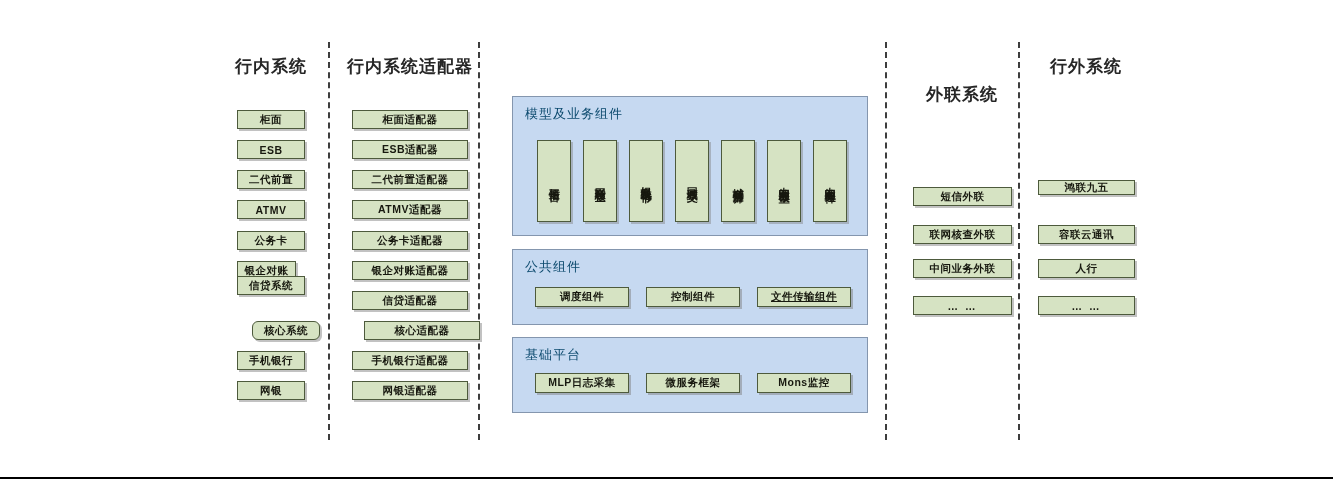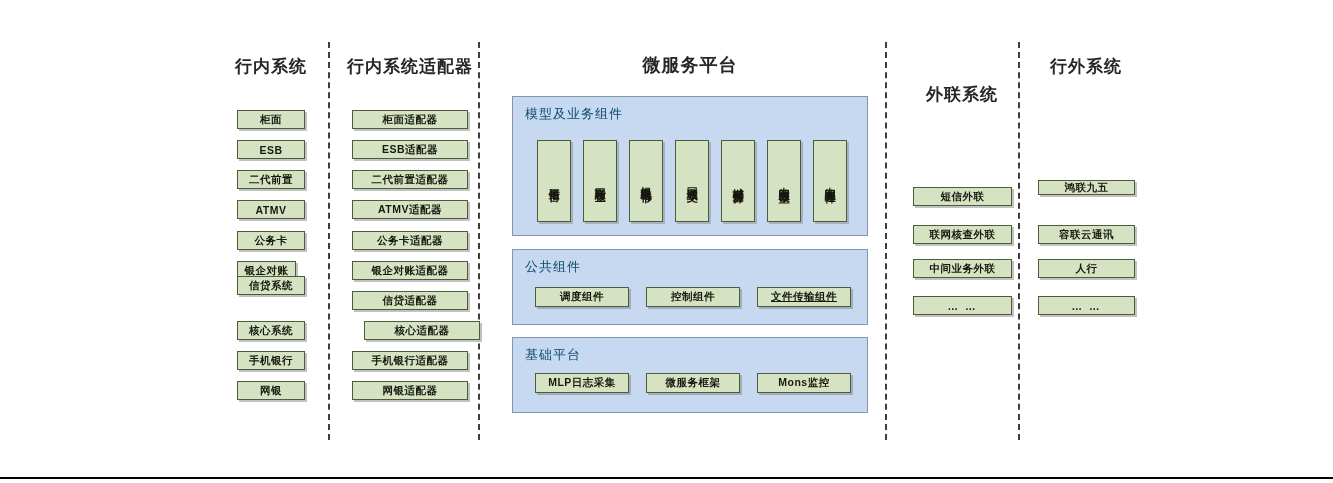--- a/index.html
+++ b/index.html
@@ -112,39 +112,38 @@
 </style>
 </head>
 <body>
 
 <div id="canvas">
 
   <div class="col-header" style="left:197px; top:55px; width:148px;">行内系统</div>
 
   <div class="col-header" style="left:336px; top:55px; width:148px;">行内系统适配器</div>
 
-  <div class="col-header" style="left:590px; top:53px; width:200px; font-size:18px;">微服务平台</div>
 
   <div class="col-header" style="left:888px; top:72px; width:148px;margin-top:11px;">外联系统</div>
 
   <div class="col-header" style="left:1012px; top:55px; width:148px;">行外系统</div>
 
   <div class="divider" style="left:328px;"></div>
   <div class="divider" style="left:478px;"></div>
   <div class="divider" style="left:885px;"></div>
   <div class="divider" style="left:1018px;"></div>
 
   <div class="node" style="left:237px; top:110px; width:68px; height:19px;">柜面</div>
   <div class="node" style="left:237px; top:140px; width:68px; height:19px;">ESB</div>
   <div class="node" style="left:237px; top:170px; width:68px; height:19px;">二代前置</div>
   <div class="node" style="left:237px; top:200px; width:68px; height:19px;">ATMV</div>
   <div class="node" style="left:237px; top:231px; width:68px; height:19px;">公务卡</div>
   <div class="node" style="left:237px; top:261px; width:59px; height:19px;">银企对账</div>
   <div class="node" style="left:237px; top:276px; width:68px; height:19px;">信贷系统</div>
-  <div class="node" style="left:237px; top:321px; width:68px; height:19px;">核心系统</div>
+  <div class="node" style="left:252px; top:321px; width:68px; height:19px;border-radius:6px;">核心系统</div>
   <div class="node" style="left:237px; top:351px; width:68px; height:19px;">手机银行</div>
   <div class="node" style="left:237px; top:381px; width:68px; height:19px;">网银</div>
 
   <div class="node" style="left:352px; top:110px; width:116px; height:19px;">柜面适配器</div>
   <div class="node" style="left:352px; top:140px; width:116px; height:19px;">ESB适配器</div>
   <div class="node" style="left:352px; top:170px; width:116px; height:19px;">二代前置适配器</div>
   <div class="node" style="left:352px; top:200px; width:116px; height:19px;">ATMV适配器</div>
   <div class="node" style="left:352px; top:231px; width:116px; height:19px;">公务卡适配器</div>
   <div class="node" style="left:352px; top:261px; width:116px; height:19px;">银企对账适配器</div>
   <div class="node" style="left:352px; top:291px; width:116px; height:19px;">信贷适配器</div>

